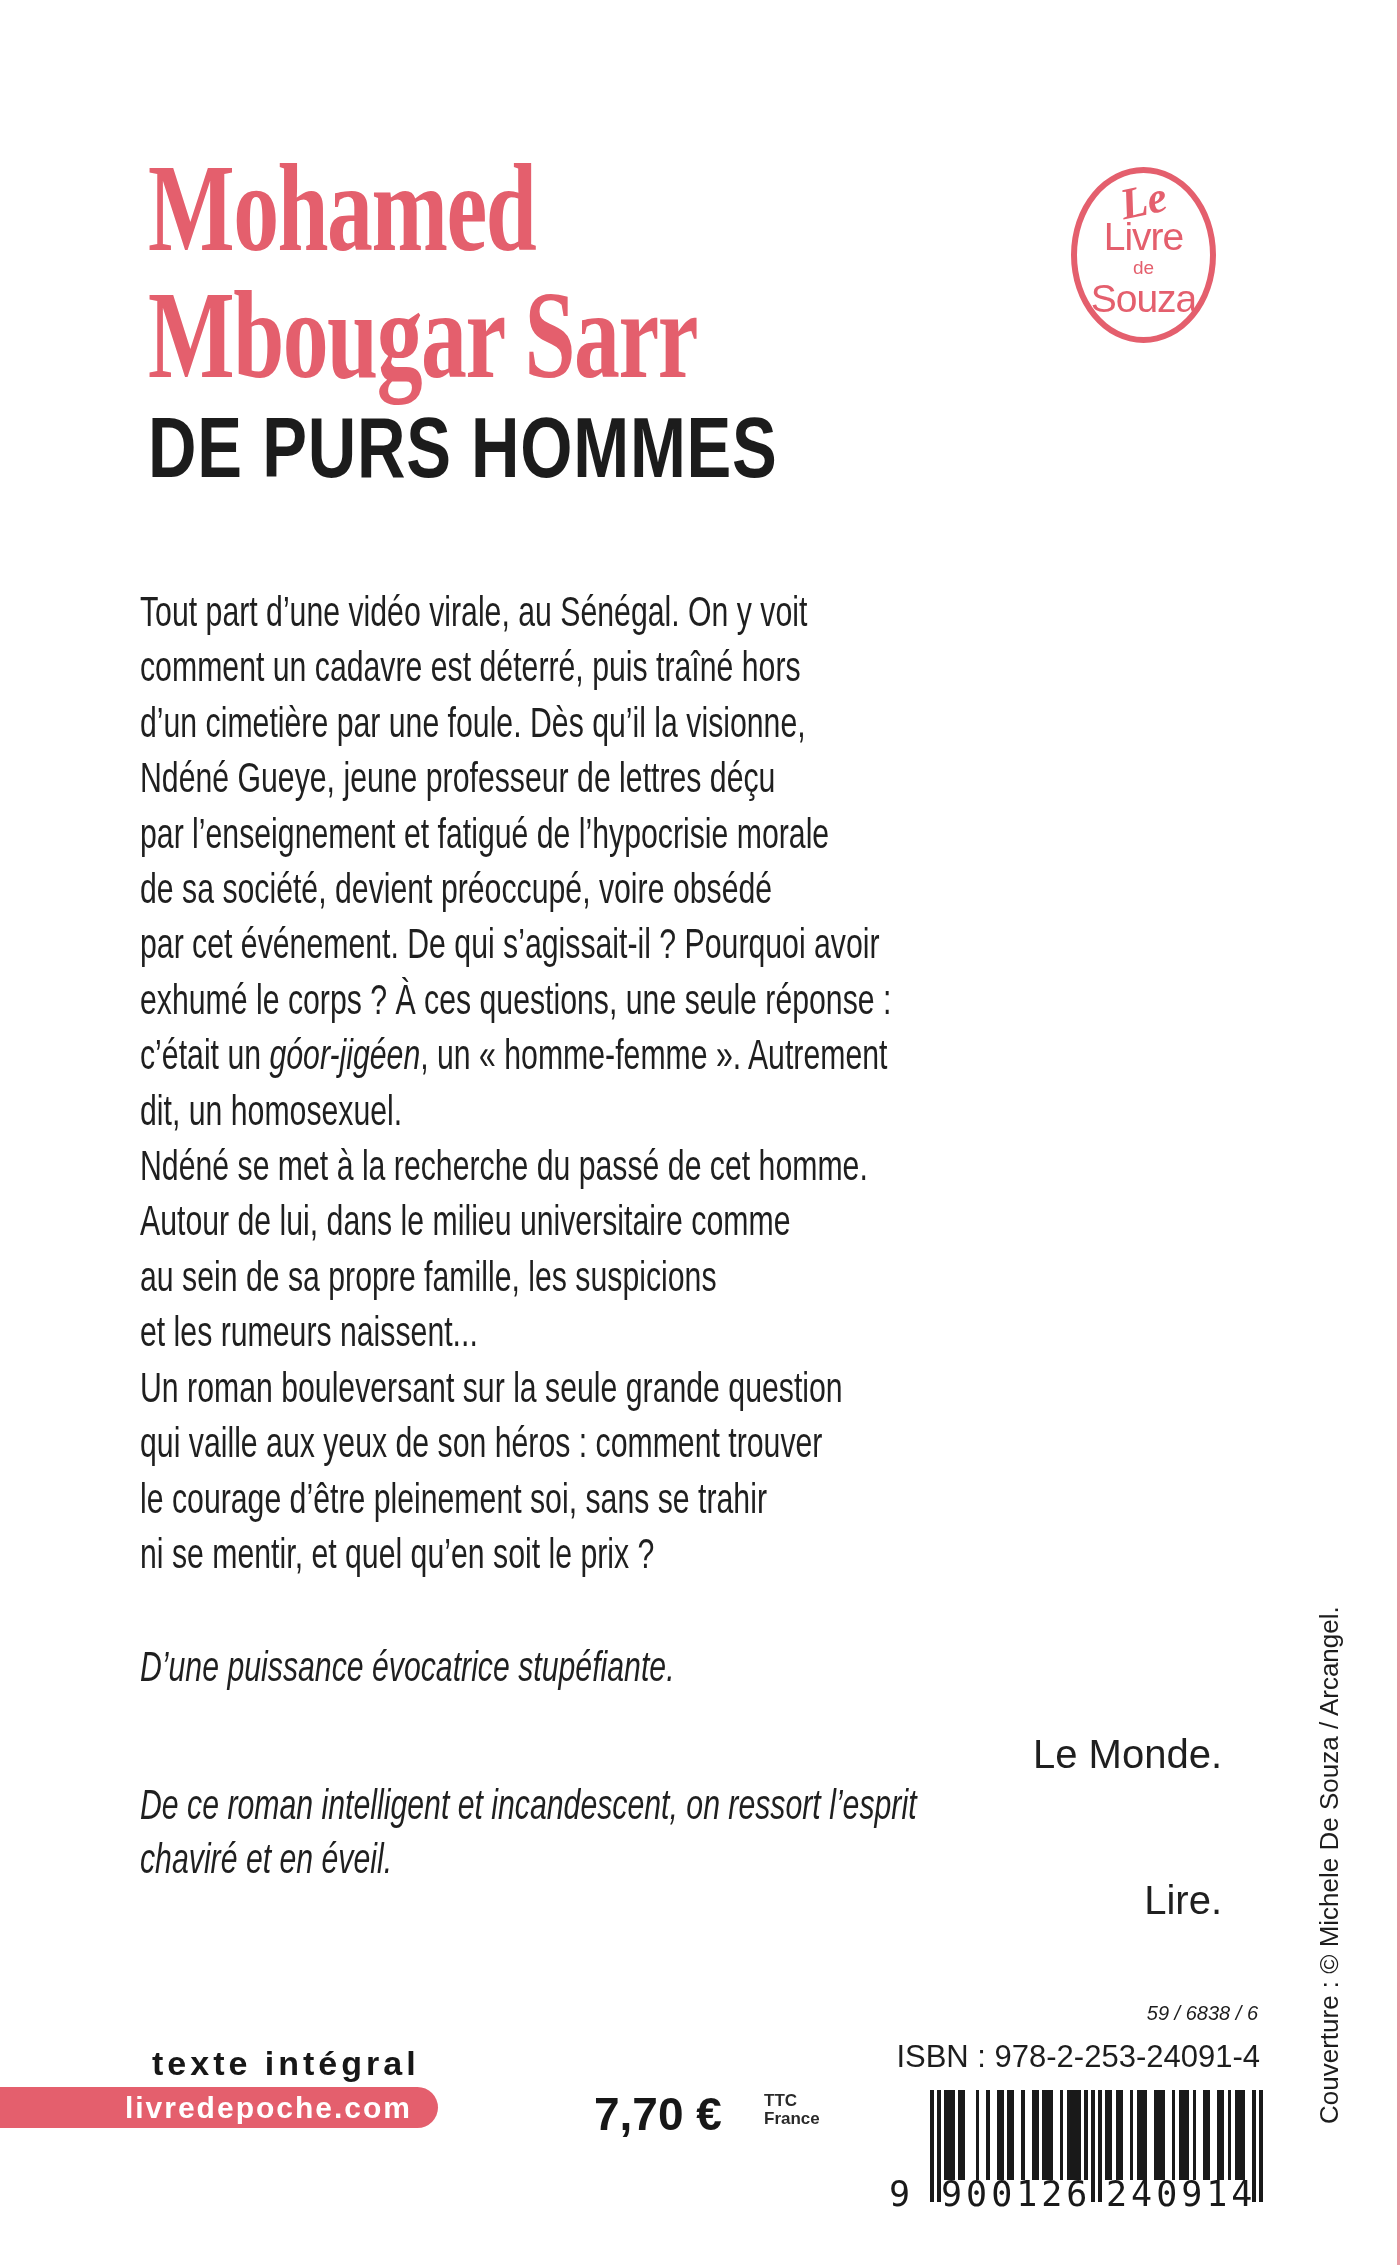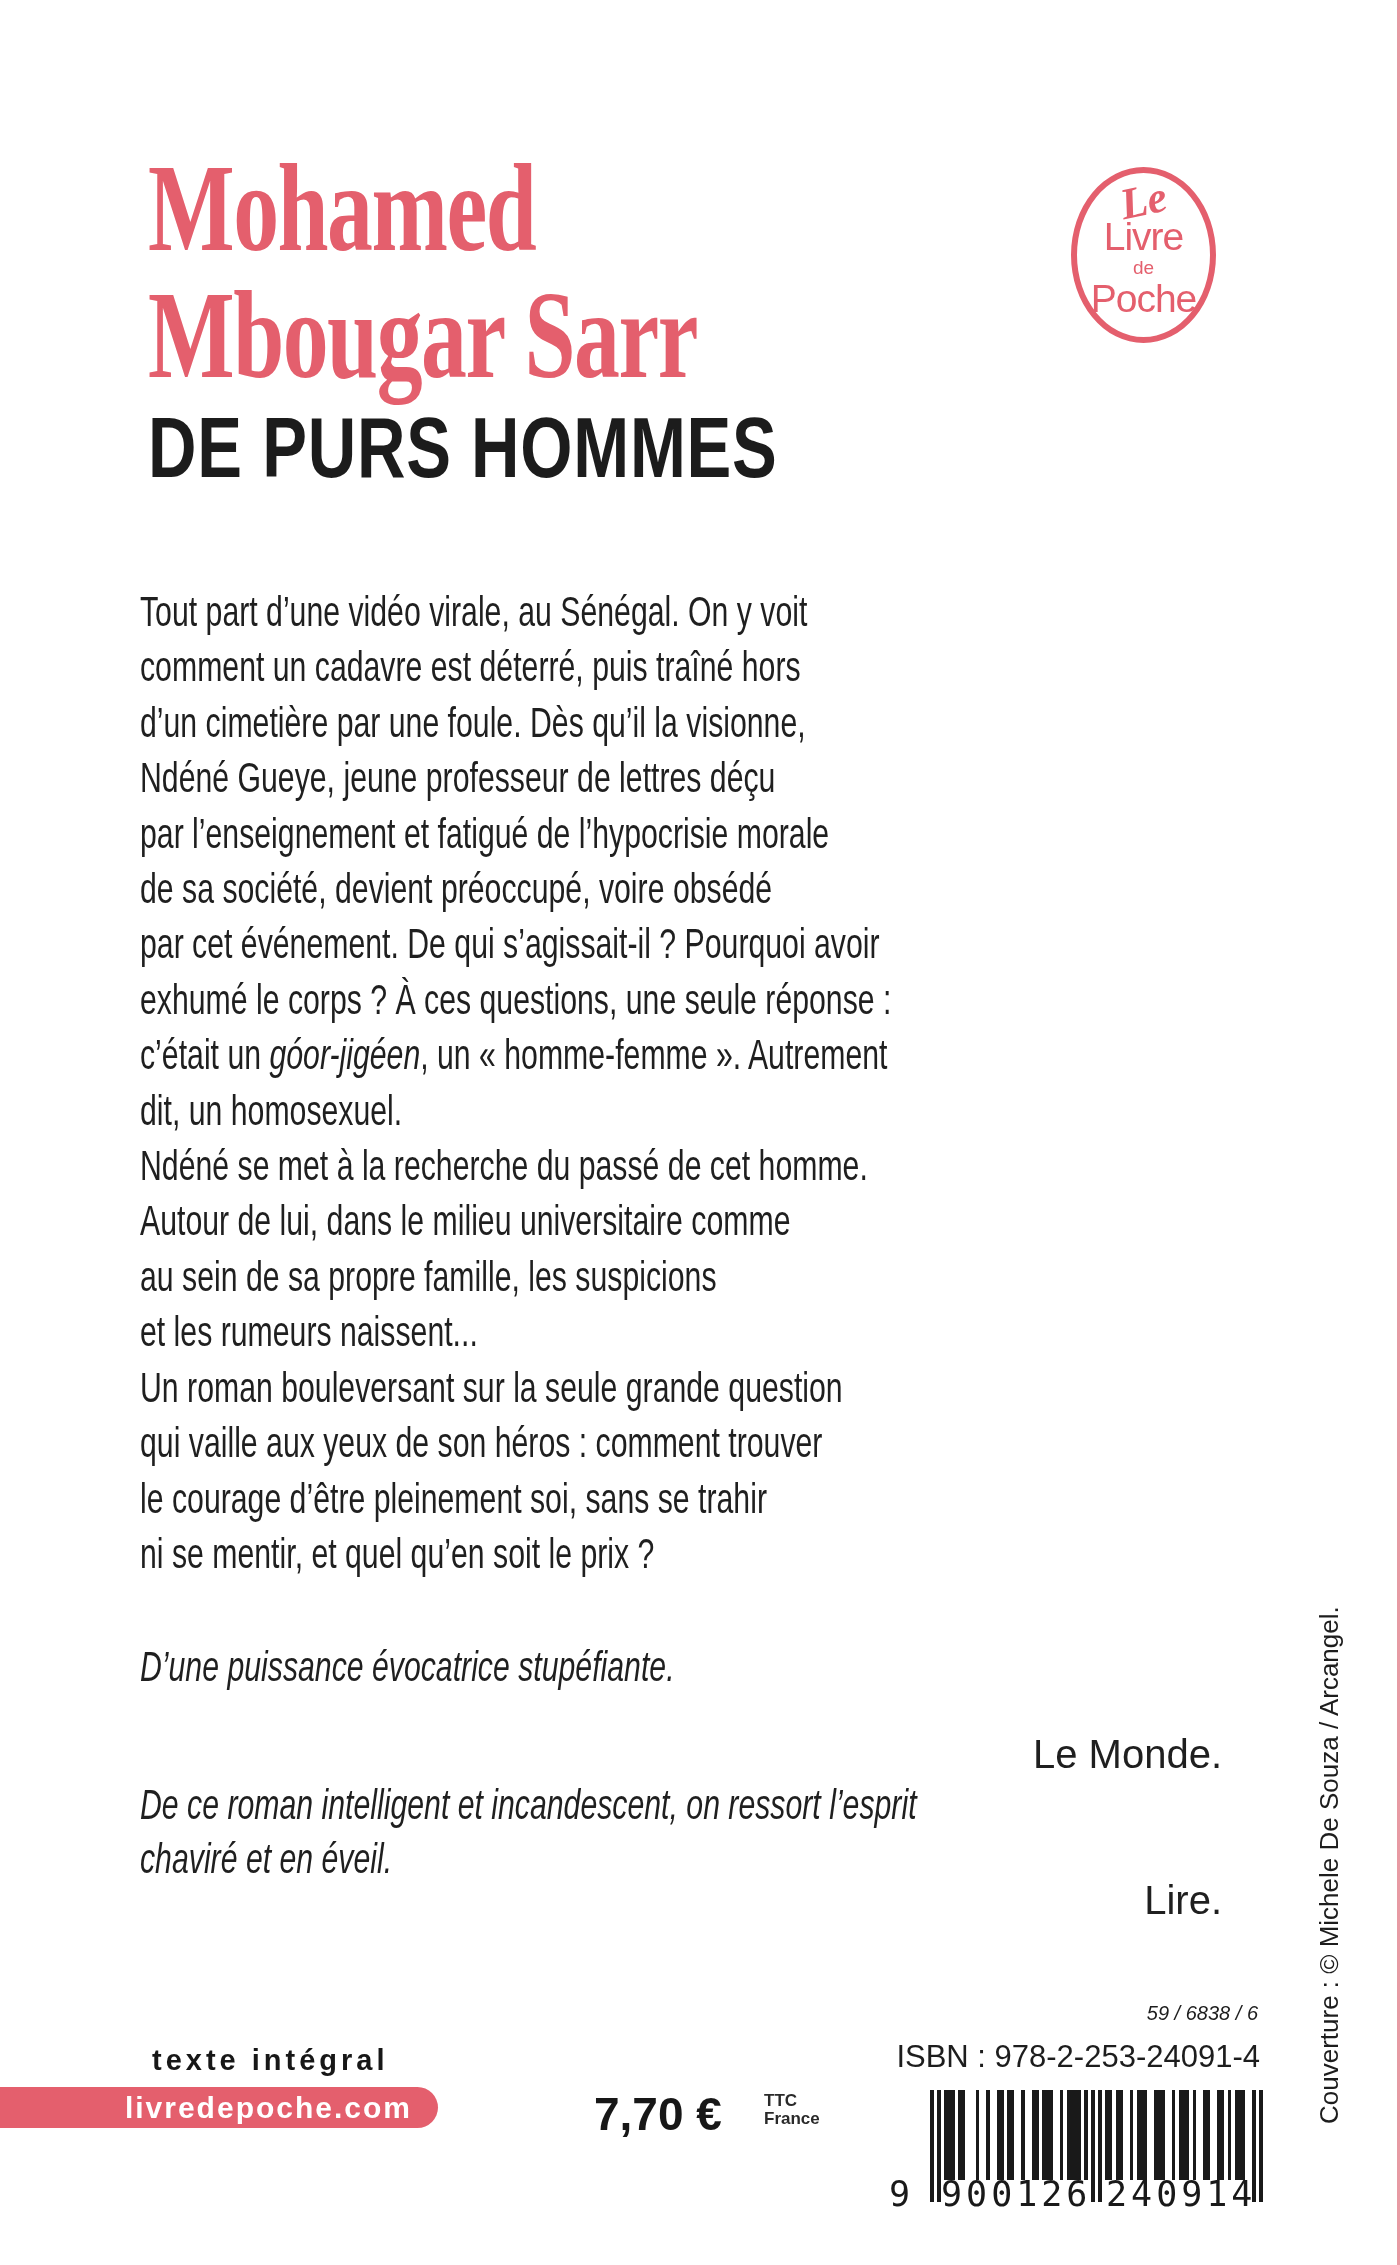--- a/index.html
+++ b/index.html
@@ -47,21 +47,21 @@
   .q2{top:1778px;}
   .quote-source{position:absolute;right:178px;font-size:40px;color:#1f1f1f;white-space:nowrap;}
   .s1{top:1692px;margin-top:40px;}
   .s2{top:1878px;}
   
   .credit{
     position:absolute;left:1314px;top:2124px;font-size:26px;color:#1d1d1d;white-space:nowrap;
     transform:rotate(-90deg);transform-origin:0 0;
   }
   
-  .texte-integral{position:absolute;left:152px;top:2044px;font-size:29px;font-weight:700;
+  .texte-integral{position:absolute;left:152px;top:2044px;font-size:34px;font-weight:700;
     letter-spacing:4px;color:#171717;white-space:nowrap;}
   .site-pill{
     position:absolute;left:0;top:2087px;width:438px;height:41px;background:#e45f6d;
     border-radius:0 22px 22px 0;display:flex;align-items:center;justify-content:flex-end;
     padding-right:26px;box-sizing:border-box;
   }
   .site-pill span{color:#ffffff;font-weight:700;font-size:30px;letter-spacing:2px;white-space:nowrap;}
   .price{position:absolute;left:594px;top:2087px;font-size:46px;font-weight:700;color:#171717;white-space:nowrap;}
   .price-note{position:absolute;left:764px;top:2092px;font-size:17px;line-height:18px;font-weight:700;color:#2a2a2a;}
   .print-code{position:absolute;right:142px;top:2002px;font-size:20px;color:#1d1d1d;white-space:nowrap;font-style:italic;}
@@ -84,21 +84,21 @@
 
   <div class="author">
     <div>Mohamed</div>
     <div>Mbougar Sarr</div>
   </div>
 
   <div class="logo">
     <span class="le">Le</span>
     <span class="livre">Livre</span>
     <span class="de">de</span>
-    <span class="poche">Poche</span>
+    <span class="poche">Souza</span>
   </div>
 
   <div class="book-title">
     <span class="squeeze">DE PURS HOMMES</span>
   </div>
 
   <div id="synopsis">
       <div class="syn-line">Tout part d’une vidéo virale, au Sénégal. On y voit</div>
       <div class="syn-line">comment un cadavre est déterré, puis traîné hors</div>
       <div class="syn-line">d’un cimetière par une foule. Dès qu’il la visionne,</div>

